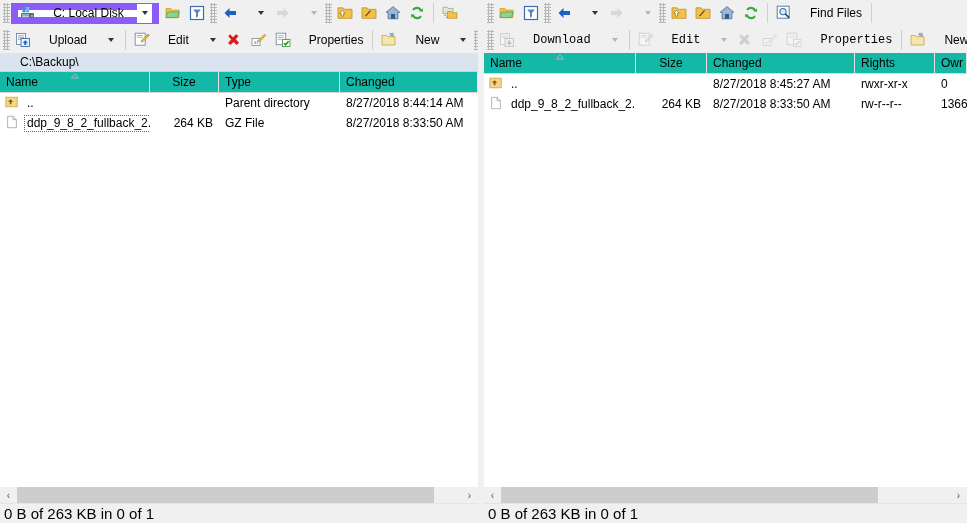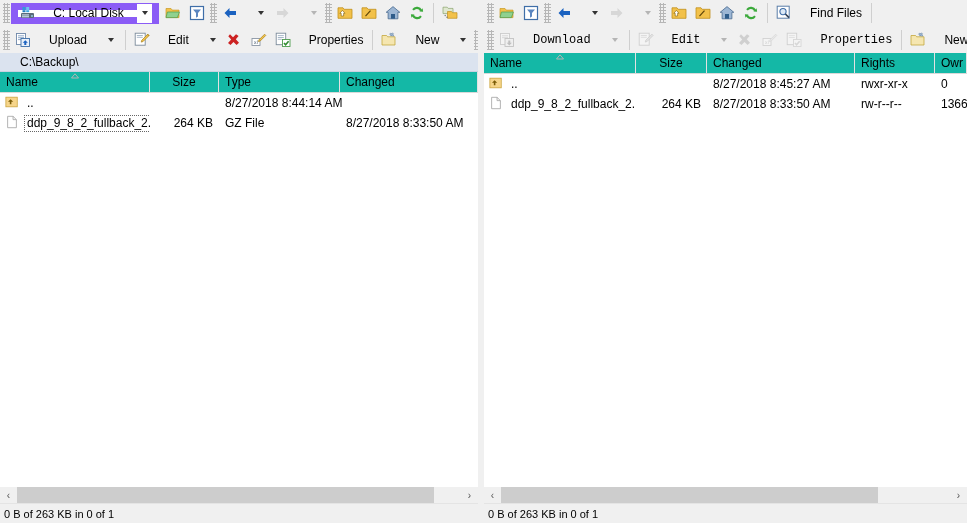--- a/index.html
+++ b/index.html
@@ -159,21 +159,21 @@
   }
   .hs-track { flex: 1; background: #f0f0f0; position: relative; }
   .hs-thumb { position: absolute; top: 0; bottom: 0; background: #cdcdcd; }
 
   
   .statusbar {
     height: 20px;
     background: #f0f0f0;
     display: flex; align-items: center;
     padding-left: 4px;
-    font-size: 11px;
+    font-size: 15px;
     flex: 0 0 auto;
     border-top: 1px solid #e4e4e4;
   }
 </style>
 </head>
 <body>
 
 <div class="app">
 
   <div class="panel panel-left">
@@ -428,20 +428,21 @@
         <div class="cell name-cell" style="width:150px">
           <span class="ico">
             <svg width="14" height="14" viewBox="0 0 16 16">
               <rect x="1" y="2.5" width="13" height="11" fill="#f6d58a" stroke="#caa33c" stroke-width=".9"></rect>
               <path d="M5.5 10.6V7.8H3.4l3-2.9 3 2.9H7.3v2.8z" fill="#7a5c08"></path>
             </svg>
           </span>
           <span class="name-text">..</span>
         </div>
         <div class="cell num" style="width:69px"></div>
+        <div class="cell" style="width:121px">Parent directory</div>
         <div class="cell" style="width:138px">8/27/2018  8:44:14 AM</div>
       </div>
 
       <div class="row">
         <div class="cell name-cell" style="width:150px">
           <span class="ico">
             <svg width="14" height="14" viewBox="0 0 16 16">
               <path d="M3 1.5h6.2L13 5.3v9.2H3z" fill="#fff" stroke="#a0a0a0" stroke-width=".9"></path>
               <path d="M9.2 1.5v3.8H13" fill="none" stroke="#a0a0a0" stroke-width=".9"></path>
             </svg>

